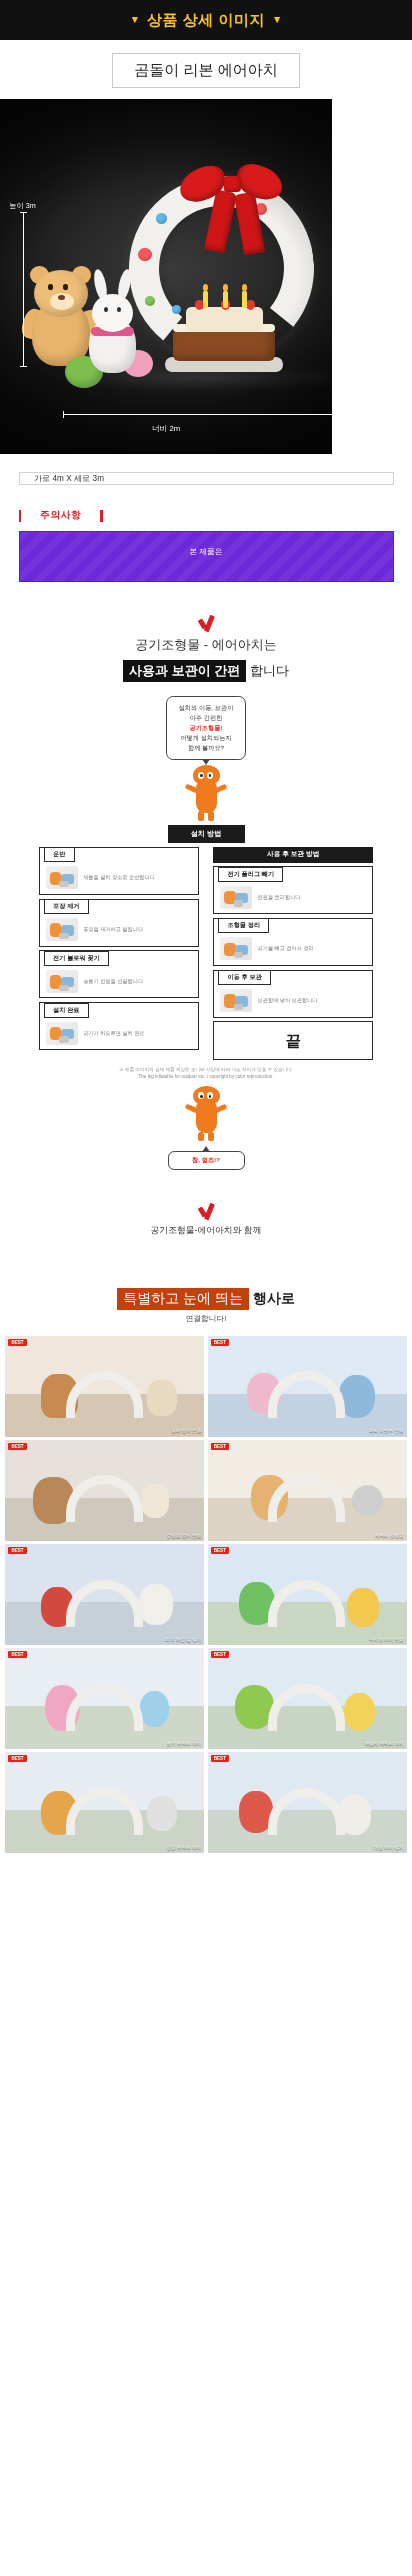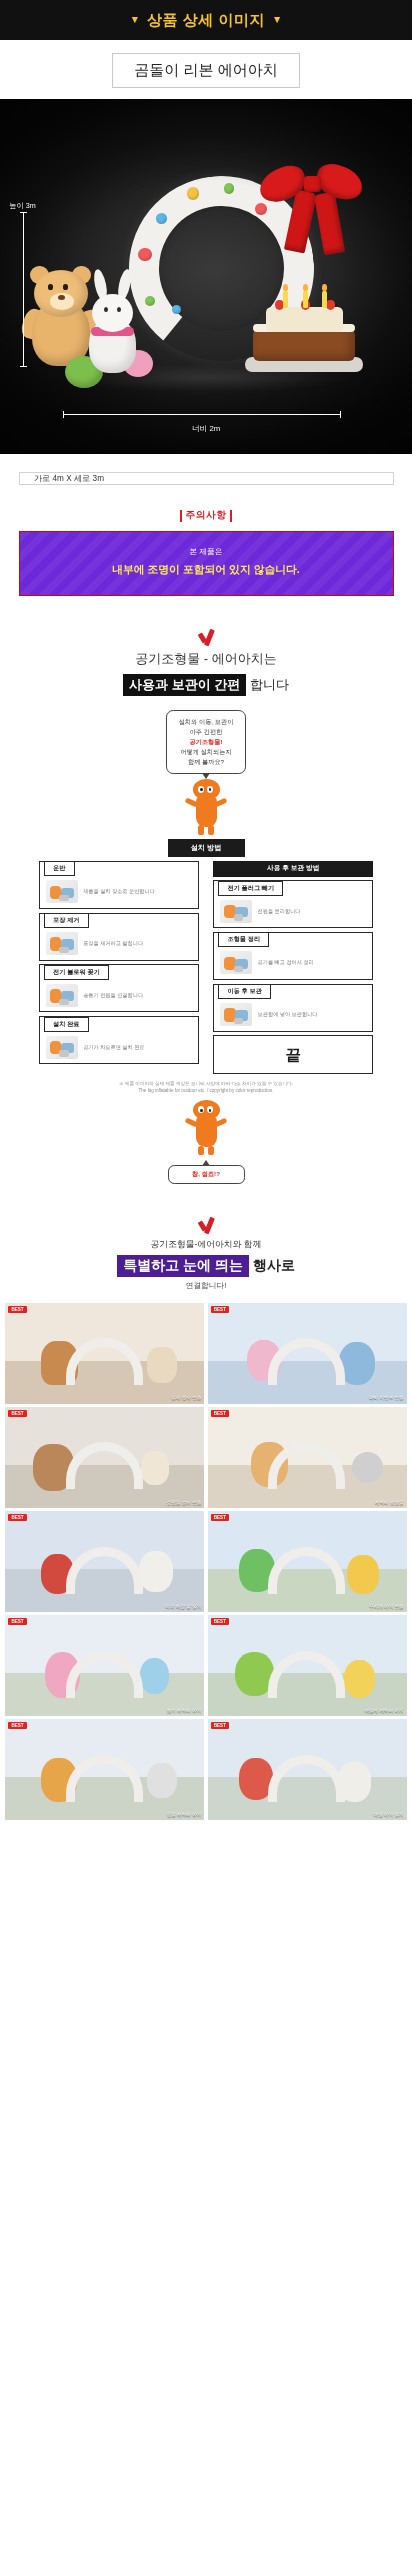--- a/index.html
+++ b/index.html
@@ -43,21 +43,21 @@
     padding: 6.7px 21.6px;
     font-size: 15px;
     color: #222;
     background: #fff;
     text-align: right;
   }
 
   
   .hero {
     position: relative;
-    width: 412px;
+    width: 332px;
     height: 355px;
     background:
       radial-gradient(ellipse 268px 185px at 52% 48%, #3a3a3a 0%, #262626 42%, #141414 72%, #090909 100%);
     overflow: hidden;
   }
   .hero-vignette {
     position: absolute; inset: 0;
     background: radial-gradient(ellipse 330px 237px at 50% 50%, rgba(0,0,0,0) 40%, rgba(0,0,0,.75) 100%);
   }
 
@@ -210,22 +210,22 @@
     display: flex;
     align-items: center;
     padding-left: 14.4px;
     font-size: 8.2px;
     color: #333;
   }
 
   
   .caution-wrap { padding: 9.3px 18.5px 17.5px 18.5px; }
   .caution-head {
-    display: flex; align-items: center; justify-content: center;
-    gap: 3px; margin-bottom: 8.2px;
+    display: flex; align-items: center; justify-content: flex-start;
+    gap: 19px; margin-bottom: 8.2px;
   }
   .caution-head .bar { width: 2.6px; height: 12.4px; background: #d81f26; }
   .caution-head .txt { color:#d81f26; font-size: 9.8px; font-weight: bold; letter-spacing: 0.5px; }
   .caution-box {
     background: #6d28d9;
     border: 1.5px solid #b3120f;
     padding: 15.5px 10.3px 17.5px 10.3px;
     text-align: center;
     position: relative;
     overflow: hidden;
@@ -245,21 +245,21 @@
   .check:before, .check:after {
     content:""; position:absolute; background:#d81f26; border-radius:1px;
   }
   .check:before { width: 4.6px; height: 10.3px; left: 3.1px; top: 4.1px; transform: rotate(-32deg); }
   .check:after  { width: 4.6px; height: 16.5px; left: 9.8px; top: 0px; transform: rotate(22deg); }
   .sec-sub { font-size: 13px; color: #333; margin-bottom: 5.2px; }
   .sec-title { font-size: 13px; color: #222; }
   .hl {
     background: #111; color: #fff; padding: 2.1px 6.2px; font-weight: bold; display:inline-block;
   }
-  .hl-red { background:#4c1d95; color:#fff; padding: 2.1px 6.2px; font-weight:bold; display:inline-block; }
+  .hl-red { background:#c2410c; color:#fff; padding: 2.1px 6.2px; font-weight:normal; display:inline-block;margin-top:47px; }
 
   
   .howto { padding: 9.3px 20.6px 15.5px 20.6px; }
   .bubble-row { display:flex; justify-content:center; margin-bottom: 5.2px; }
   .speech {
     position: relative;
     border: 1px solid #444;
     border-radius: 7.2px;
     padding: 6.2px 11.3px;
     text-align: center;
@@ -466,21 +466,20 @@
 
   <div class="caution-wrap">
     <div class="caution-head">
       <span class="bar"></span>
       <span class="txt">주의사항</span>
       <span class="bar"></span>
     </div>
     <div class="caution-box">
       <div class="stripes"></div>
       <div class="l1">본 제품은</div>
-      <div class="l2">내부에 조명이 포함되어 있지 않습니다.</div>
     </div>
   </div>
 
   <div class="sec-head">
     <div class="check"></div>
     <div class="sec-sub">공기조형물 - 에어아치는</div>
     <div class="sec-title">
       <span class="hl">사용과 보관이 간편</span>
       <span>합니다</span>
     </div>

